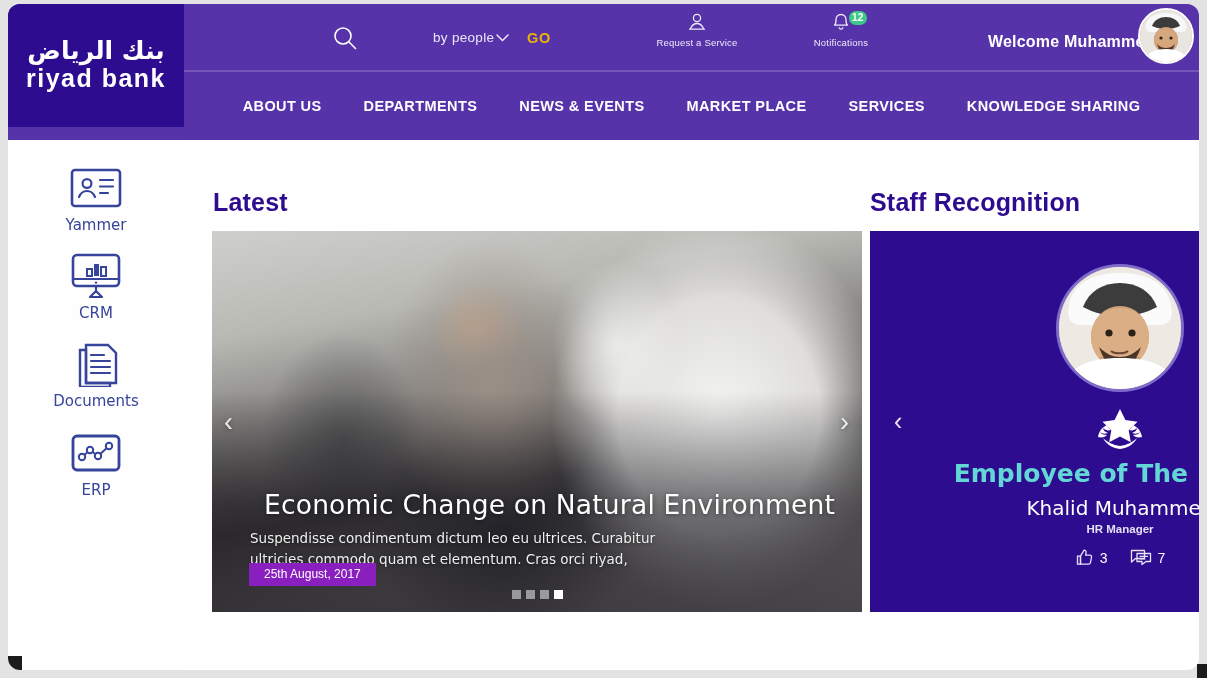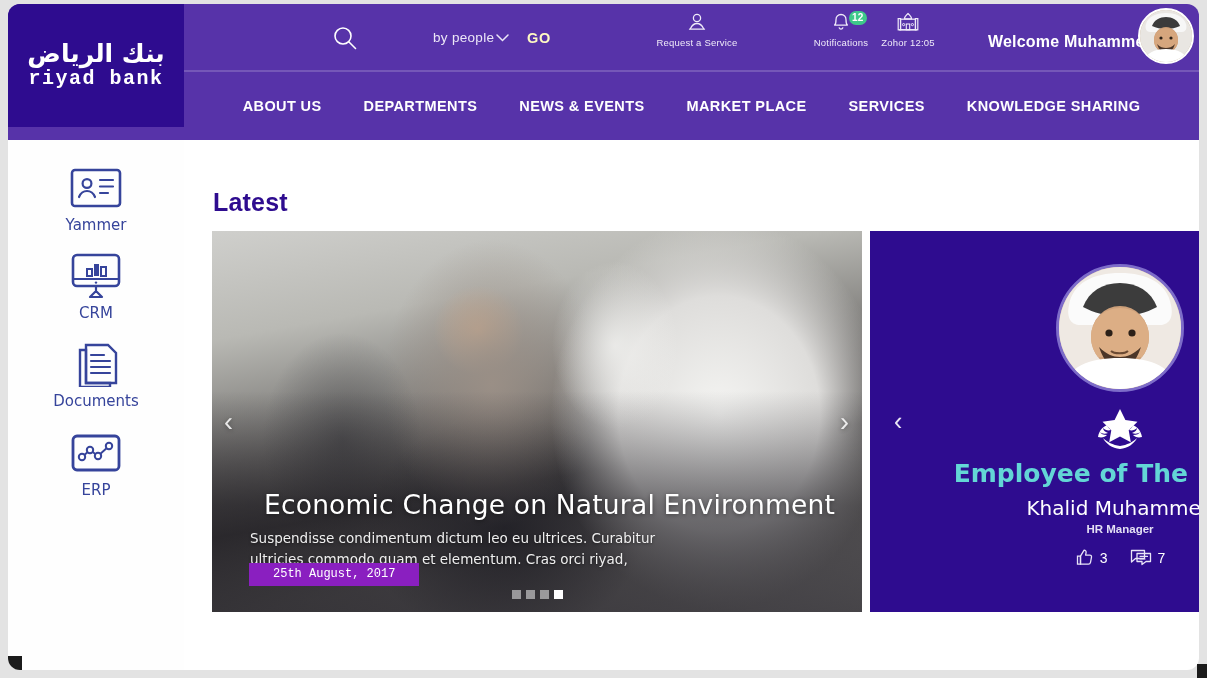--- a/index.html
+++ b/index.html
@@ -40,35 +40,35 @@
   .logo-block {
     position:absolute; left:0; top:0; width:176px; height:123px;
     background:#2e0c8f; display:flex; align-items:center; justify-content:center;
   }
   .logo-wrap { text-align:center; color:#fff; }
   .logo-ar {
     font-family:"DejaVu Sans", sans-serif; font-size:25px; font-weight:bold;
     letter-spacing:1px; line-height:1.05; direction:rtl;
   }
   .logo-en {
-    font-family:Liberation Mono, monospace; font-size:20px; font-weight:bold;
+    font-family:Liberation Sans, sans-serif; font-size:25px; font-weight:bold;
     letter-spacing:1.5px; line-height:1.1; margin-top:1px;
   }
   .search-icon {
     position:absolute; left:324px; top:21px; width:26px; height:26px;
   }
   .search-scope {
     position:absolute; left:425px; top:26px; color:#ece7f7; font-size:13.5px;
     letter-spacing:.3px;
   }
   .chev {
     position:absolute; left:488px; top:30px; width:13px; height:8px;
   }
   .go-btn {
-    position:absolute; left:519px; top:26px; color:#fef9c3; font-size:14.5px;
+    position:absolute; left:519px; top:26px; color:#eab308; font-size:14.5px;
     font-weight:bold; letter-spacing:.6px;
   }
   .quick {
     position:absolute; top:6px; text-align:center; color:#efeaf9;
     font-size:9.5px; width:100px; letter-spacing:.2px;
   }
   .quick .qicon { height:24px; display:flex; align-items:center; justify-content:center; }
   .quick .qlabel { margin-top:3px; white-space:nowrap; }
   #q-service { left:639px; }
   #q-weather { left:712px; width:100px; }
@@ -162,21 +162,21 @@
     font-family:"DejaVu Sans", sans-serif; letter-spacing:.2px;
     text-shadow:0 1px 4px rgba(0,0,0,.45);
   }
   .hero-desc {
     position:absolute; left:38px; top:297px; width:420px; color:#efefef;
     font-size:13.5px; line-height:1.55; font-family:"DejaVu Sans", sans-serif;
     text-shadow:0 1px 3px rgba(0,0,0,.5);
   }
   .hero-date {
     position:absolute; left:37px; top:332px; background:#8a1fc0; color:#fff;
-    font-size:12px; padding:4px 24px 5px; font-family:Liberation Mono, monospace;
+    font-size:12px; padding:4px 15px 5px; font-family:Liberation Sans, sans-serif;
   }
   .hero-arrow {
     position:absolute; top:178px; color:rgba(255,255,255,.85); font-size:27px;
     cursor:pointer; user-select:none; line-height:1;
     text-shadow:0 1px 4px rgba(0,0,0,.35);
   }
   #hero-prev { left:12px; }
   #hero-next { left:628px; }
   .dots {
     position:absolute; left:0; right:0; top:359px; display:flex;
@@ -276,35 +276,20 @@
         <div class="qicon" style="position:relative;">
           <svg width="20" height="21" viewBox="0 0 20 21">
             <path d="M10 2.5c-3 0-5 2.2-5 5.2 0 4.2-1.4 5.4-1.4 5.4h12.8S15 12 15 7.7c0-3-2-5.2-5-5.2z" fill="none" stroke="#efeaf9" stroke-width="1.3" stroke-linejoin="round"></path>
             <path d="M8.2 15.8a1.9 1.9 0 0 0 3.6 0" fill="none" stroke="#efeaf9" stroke-width="1.3" stroke-linecap="round"></path>
           </svg>
           <span class="notif-badge">12</span>
         </div>
         <div class="qlabel">Notifications</div>
       </div>
 
-      <div class="quick" id="q-prayer">
-        <div class="qicon">
-          <svg width="26" height="22" viewBox="0 0 26 22">
-            <path d="M13 2.5c-2.2 2-3.6 3.6-3.6 5.3h7.2C16.6 6.1 15.2 4.5 13 2.5z" fill="none" stroke="#efeaf9" stroke-width="1.2" stroke-linejoin="round"></path>
-            <rect x="5.5" y="8.2" width="15" height="10.5" fill="none" stroke="#efeaf9" stroke-width="1.2"></rect>
-            <line x1="4.2" y1="18.8" x2="21.8" y2="18.8" stroke="#efeaf9" stroke-width="1.2" stroke-linecap="round"></line>
-            <rect x="3.2" y="7.6" width="2.4" height="11.2" fill="none" stroke="#efeaf9" stroke-width="1.2"></rect>
-            <rect x="20.4" y="7.6" width="2.4" height="11.2" fill="none" stroke="#efeaf9" stroke-width="1.2"></rect>
-            <rect x="11.3" y="13" width="3.4" height="5.8" fill="none" stroke="#efeaf9" stroke-width="1.1"></rect>
-            <circle cx="8.6" cy="13.6" r="1.1" fill="none" stroke="#efeaf9" stroke-width="1"></circle>
-            <circle cx="17.4" cy="13.6" r="1.1" fill="none" stroke="#efeaf9" stroke-width="1"></circle>
-          </svg>
-        </div>
-        <div class="qlabel prayer-line">Zohor  12:05</div>
-      </div>
 
       <div class="welcome">Welcome Muhammed</div>
 
       <div class="avatar">
         <svg width="52" height="52" viewBox="0 0 52 52">
           <rect width="52" height="52" fill="#e9e6e2"></rect>
           <path d="M6 14c2-8 12-11 20-11s18 3 20 11c1.5 5-1 8-4 8H10c-3 0-5.5-3-4-8z" fill="#f7f7f7"></path>
           <path d="M12 16c2-6 8-9 14-9s12 3 14 9c-4 2-9 3-14 3s-10-1-14-3z" fill="#3b3b3b"></path>
           <ellipse cx="26" cy="30" rx="12" ry="13" fill="#c99b74"></ellipse>
           <path d="M14 30c0-7 5-12 12-12s12 5 12 12c0 3-1 6-2.5 8H16.5C15 36 14 33 14 30z" fill="#d6a67d"></path>
@@ -392,20 +377,21 @@
     </div>
 
   </aside>
 
   <main class="content">
 
     <div class="divider-top" id="div-left"></div>
     <div class="divider-top" id="div-right"></div>
 
     <div class="sec-title" id="title-latest">Latest</div>
+    <div class="sec-title" id="title-staff">Staff Recognition</div>
 
     <section class="hero">
       <div class="hero-photo"></div>
       <div class="hero-photo2"></div>
       <div class="hero-shade"></div>
 
       <div class="hero-title">Economic Change on Natural Environment</div>
       <div class="hero-desc">Suspendisse condimentum dictum leo eu ultrices. Curabitur ultricies commodo quam et elementum. Cras orci riyad,</div>
       <div class="hero-date">25th August, 2017</div>
 

